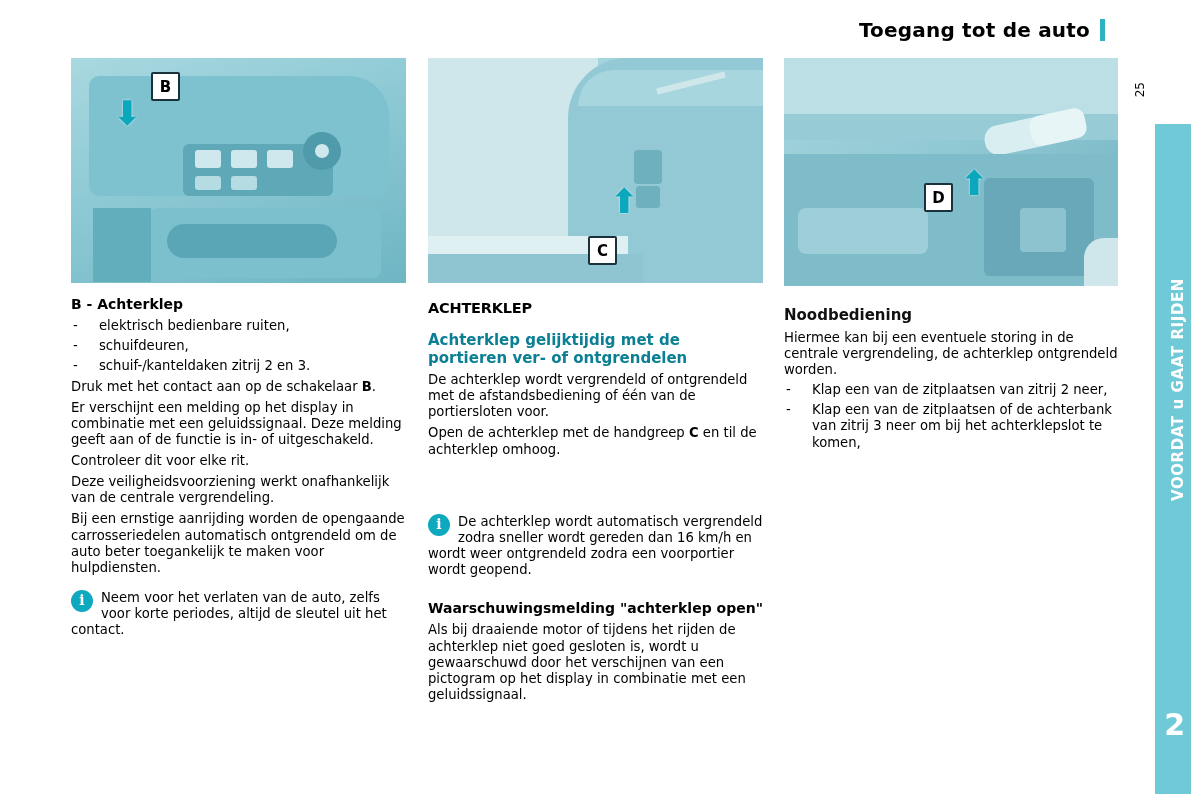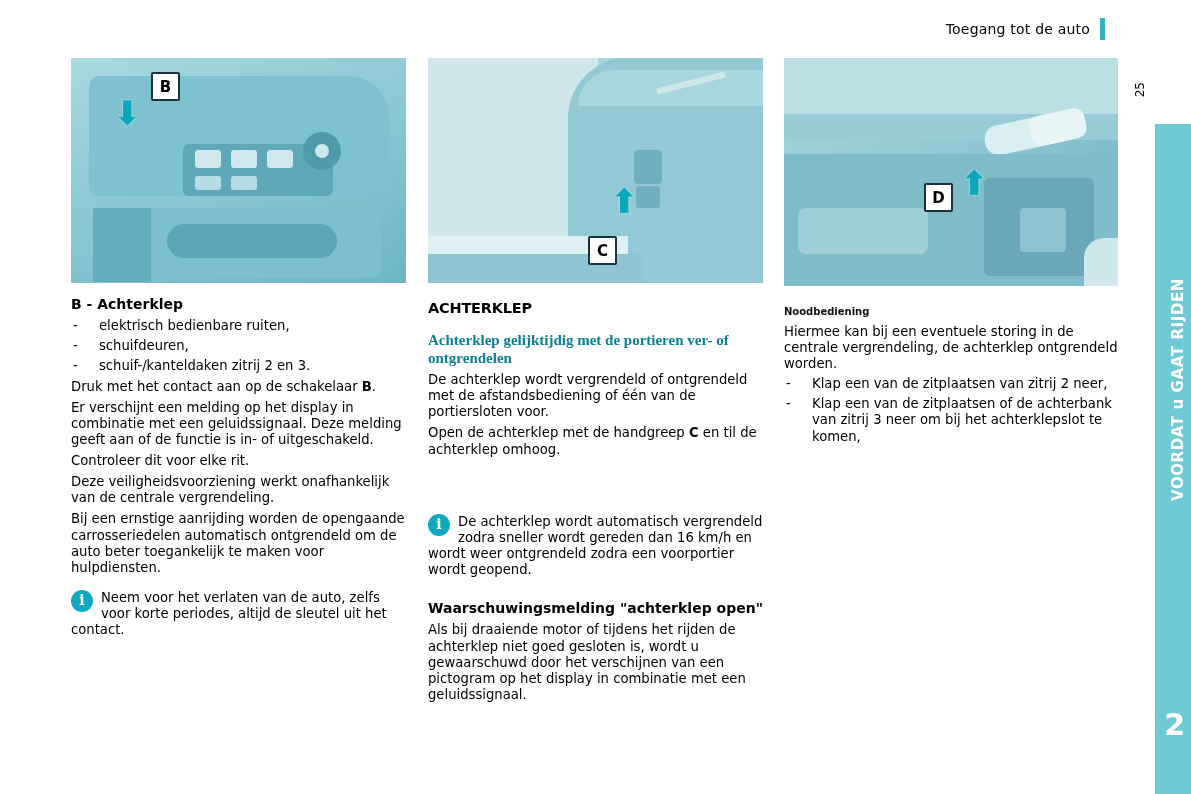--- a/index.html
+++ b/index.html
@@ -23,22 +23,22 @@
   
   .header {
     position: absolute;
     top: 18px;
     right: 86px;
     display: flex;
     align-items: center;
     gap: 10px;
   }
   .header-title {
-    font-size: 14px;
-    font-weight: normal;
+    font-size: 20px;
+    font-weight: bold;
     letter-spacing: 0.2px;
     color: #000;
   }
   .header-bar {
     width: 5px;
     height: 22px;
     background: #2fb3c4;
   }
 
   
@@ -144,24 +144,23 @@
     font-weight: bold;
     margin: 13px 0 2px 0;
     line-height: 1.25;
   }
   h3.sub-teal {
     font-size: 15px;
     font-weight: bold;
     color: #0b7f93;
     margin: 14px 0 4px 0;
     line-height: 1.2;
-    font-family: Liberation Serif, serif;
   }
   h3.sub-dark {
-    font-size: 10px;
+    font-size: 15px;
     font-weight: bold;
     color: #111;
     margin: 6px 0 6px 0;
     line-height: 1.2;
   }
   p.body {
     font-size: 13.2px;
     line-height: 1.22;
     margin: 5px 0 0 0;
   }

